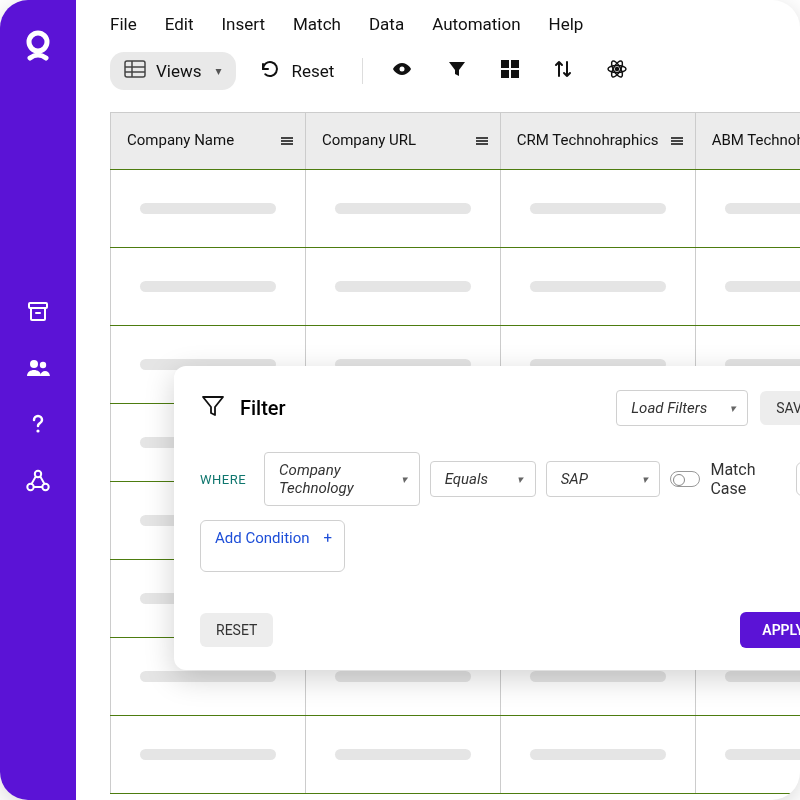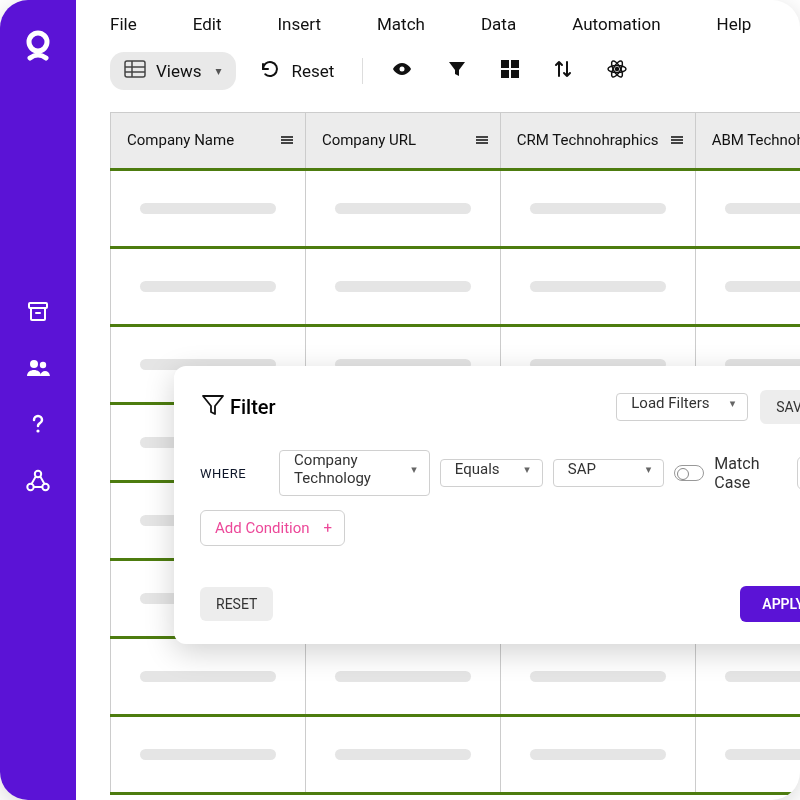--- a/index.html
+++ b/index.html
@@ -28,21 +28,21 @@
   }
   .sidebar .logo { color: #fff; margin-bottom: 230px; }
   .sidebar .side-icon { color: #fff; margin-bottom: 28px; }
 
   
   .main { flex: 1; display: flex; flex-direction: column; position: relative; overflow: hidden; }
 
   
   .menubar {
     display: flex;
-    gap: 56px;
+    gap: 28px;
     padding: 14px 34px;
     font-size: 17px;
     color: #111;
   }
   .menubar span { cursor: pointer; }
 
   
   .toolbar {
     display: flex;
     align-items: center;
@@ -79,21 +79,21 @@
 
   
   .table-wrap { margin-left: 34px; border-top: 1px solid #ccc; }
   table.data {
     border-collapse: collapse;
     width: 780px;
     table-layout: fixed;
   }
   table.data th, table.data td {
     border-left: 1px solid #ccc;
-    border-bottom: 3px solid #4d7c0f;
+    border-bottom: 1px solid #4d7c0f;
     padding: 0;
     height: 78px;
     vertical-align: middle;
   }
   table.data thead th {
     height: 56px;
     background: #ececec;
     font-weight: 400;
     font-size: 15px;
     color: #111;
@@ -127,70 +127,71 @@
     border-radius: 12px;
     box-shadow: 0 8px 30px rgba(0,0,0,0.18);
     padding: 24px 26px 22px 26px;
   }
   .fp-header {
     display: flex;
     align-items: center;
     justify-content: space-between;
     margin-bottom: 26px;
   }
-  .fp-title { display: flex; align-items: center; gap: 4px; }
+  .fp-title { display: flex; align-items: center; gap: 14px; }
   .fp-title h2 { font-size: 20px; font-weight: 500; }
   .fp-actions { display: flex; align-items: center; gap: 12px; }
   .select-box {
     display: inline-flex;
     align-items: center;
     justify-content: space-between;
     border: 1px solid #d0d0d0;
     border-radius: 4px;
-    padding: 0 12px 8px 14px;
+    padding: 8px 12px 8px 14px;
     font-size: 15px;
     color: #333;
     background: #fff;
     cursor: pointer;
+    font-style: italic;
   }
   .select-box .chev { font-size: 11px; color: #666; margin-left: 10px; }
   .btn-grey {
     background: #ededed;
     border: none;
     border-radius: 6px;
     padding: 9px 16px;
     font-size: 14px;
     color: #333;
     cursor: pointer;
   }
   .fp-row {
     display: flex;
     align-items: center;
     gap: 10px;
     margin-bottom: 14px;
   }
-  .where-label { font-size: 13px; color: #0f172a; letter-spacing: 0.5px; margin-right: 23px; }
+  .where-label { font-size: 13px; color: #0f766e; letter-spacing: 0.5px; margin-right: 8px; }
   .toggle {
     width: 30px; height: 16px; border-radius: 8px; border: 1px solid #999;
     position: relative; display:inline-block; cursor:pointer; flex:0 0 30px;
   }
   .toggle::after {
     content:''; position:absolute; left:2px; top:2px; width:10px; height:10px;
     border-radius:50%; border:1px solid #888; background:#fff;
   }
   .match-label { font-size: 16px; color: #333; }
   .trash {
     width: 34px; height: 34px; border: 1px solid #d0d0d0; border-radius: 6px;
     display:inline-flex; align-items:center; justify-content:center; cursor:pointer;
     color:#666;
   }
   .add-cond {
     display: inline-flex; align-items: center; gap: 14px;
     border: 1px solid #d0d0d0; border-radius: 6px;
-    padding: 8px 12px 8px 14px; font-size: 15px; color:#ec4899; cursor:pointer;
+    padding: 8px 12px 24px 14px; font-size: 15px; color:#1d4ed8; cursor:pointer;
     background:#fff;
   }
   .fp-footer {
     display:flex; align-items:center; justify-content:space-between;
     margin-top: 40px;
   }
   .fp-footer-right { display:flex; gap:14px; }
   .btn-primary {
     background:#5b13d6; color:#fff; border:none; border-radius:6px;
     padding:10px 22px; font-size:14px; font-weight:600; cursor:pointer;

